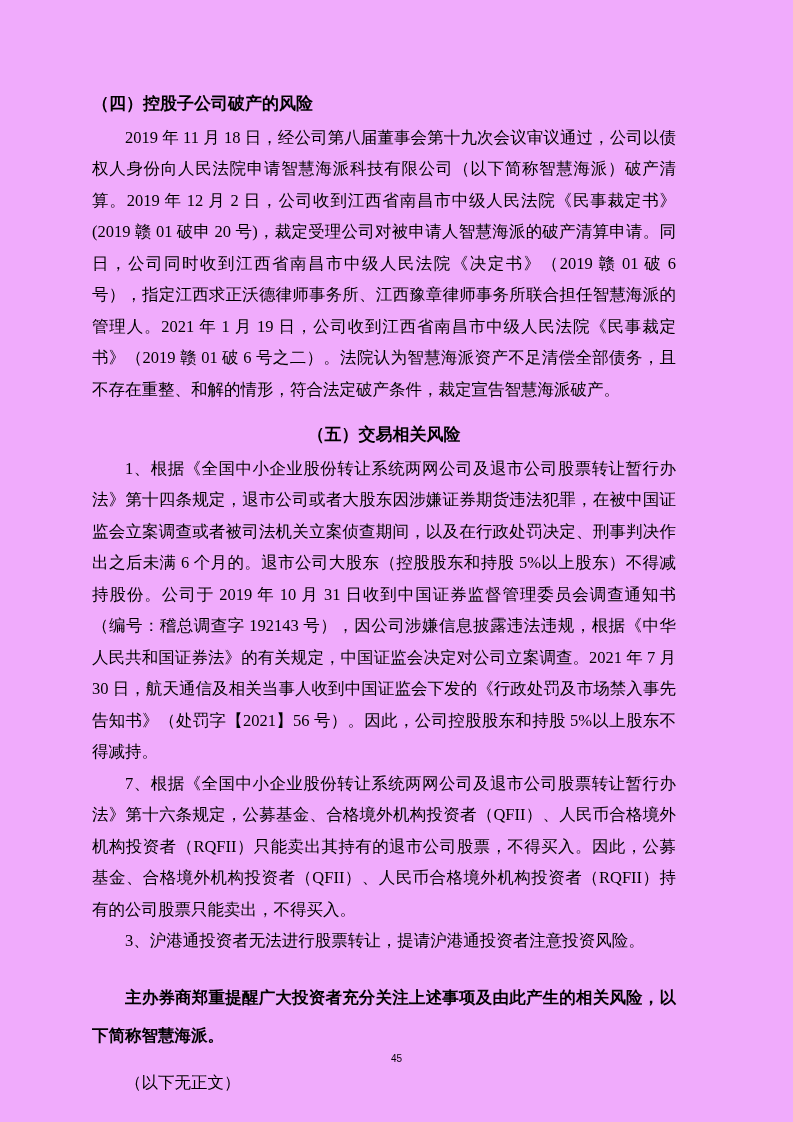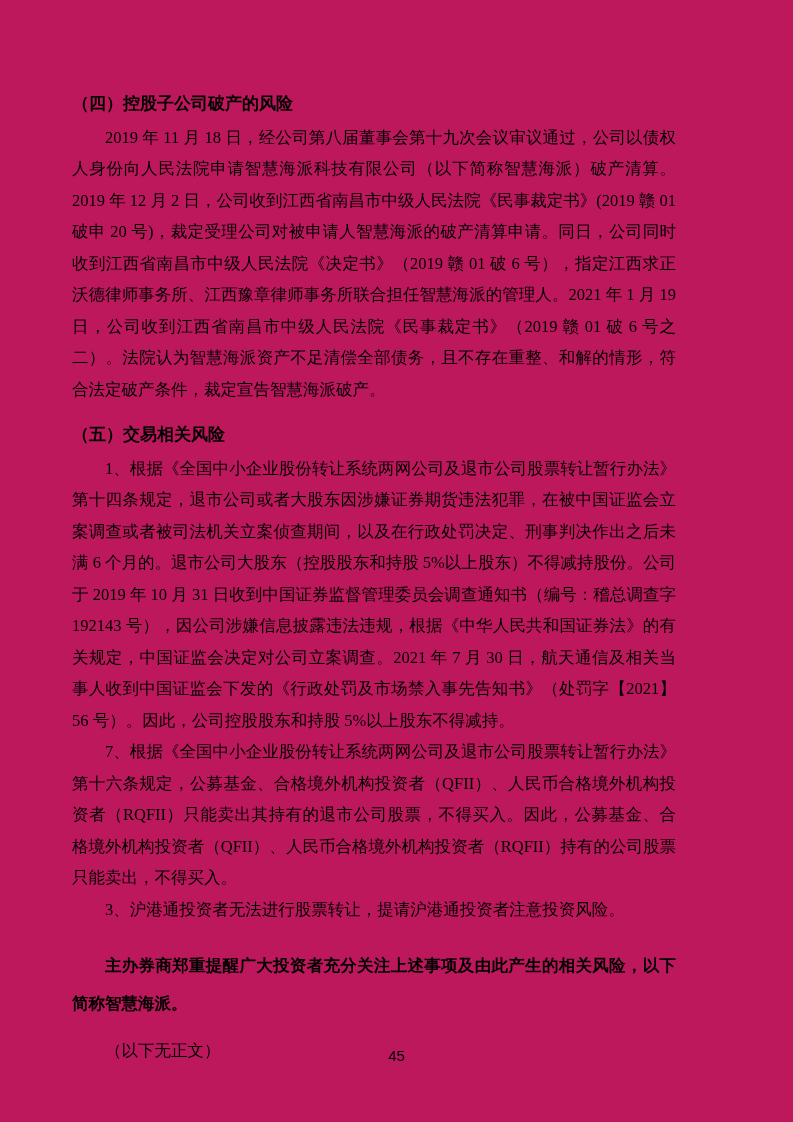--- a/index.html
+++ b/index.html
@@ -6,35 +6,36 @@
     margin: 0;
     padding: 0;
     background: #ffffff;
   }
   .page {
     position: relative;
     width: 793px;
     height: 1122px;
     margin: 0;
     box-sizing: border-box;
-    padding: 88px 117px 0 72px;
-    background: #be185d;
+    padding: 88px 117px 0 92px;
+    background: #f0abfc;
     color: #000000;
     font-family: "Liberation Serif", "DejaVu Serif", serif;
     font-size: 16.5px;
     overflow: hidden;
   }
   .section-heading {
     font-size: 17px;
     font-weight: bold;
     line-height: 31.5px;
     margin: 0 0 2px 0;
   }
   .section-heading.second {
     margin-top: 14px;
+    text-align: center;
   }
   .body-paragraph {
     margin: 0;
     text-indent: 2em;
     text-align: justify;
     line-height: 31.5px;
   }
   .bold-notice {
     margin: 22px 0 0 0;
     text-indent: 2em;
@@ -47,21 +48,21 @@
     text-indent: 2em;
     line-height: 31.5px;
   }
   .page-number {
     position: absolute;
     left: 0;
     right: 0;
     bottom: 58px;
     text-align: center;
     font-family: "Liberation Sans", "DejaVu Sans", sans-serif;
-    font-size: 15px;
+    font-size: 10px;
     color: #000000;
   }
 </style>
 </head>
 <body>
 
 <div class="page">
 
   <section>
     <h2 class="section-heading">（四）控股子公司破产的风险</h2>

